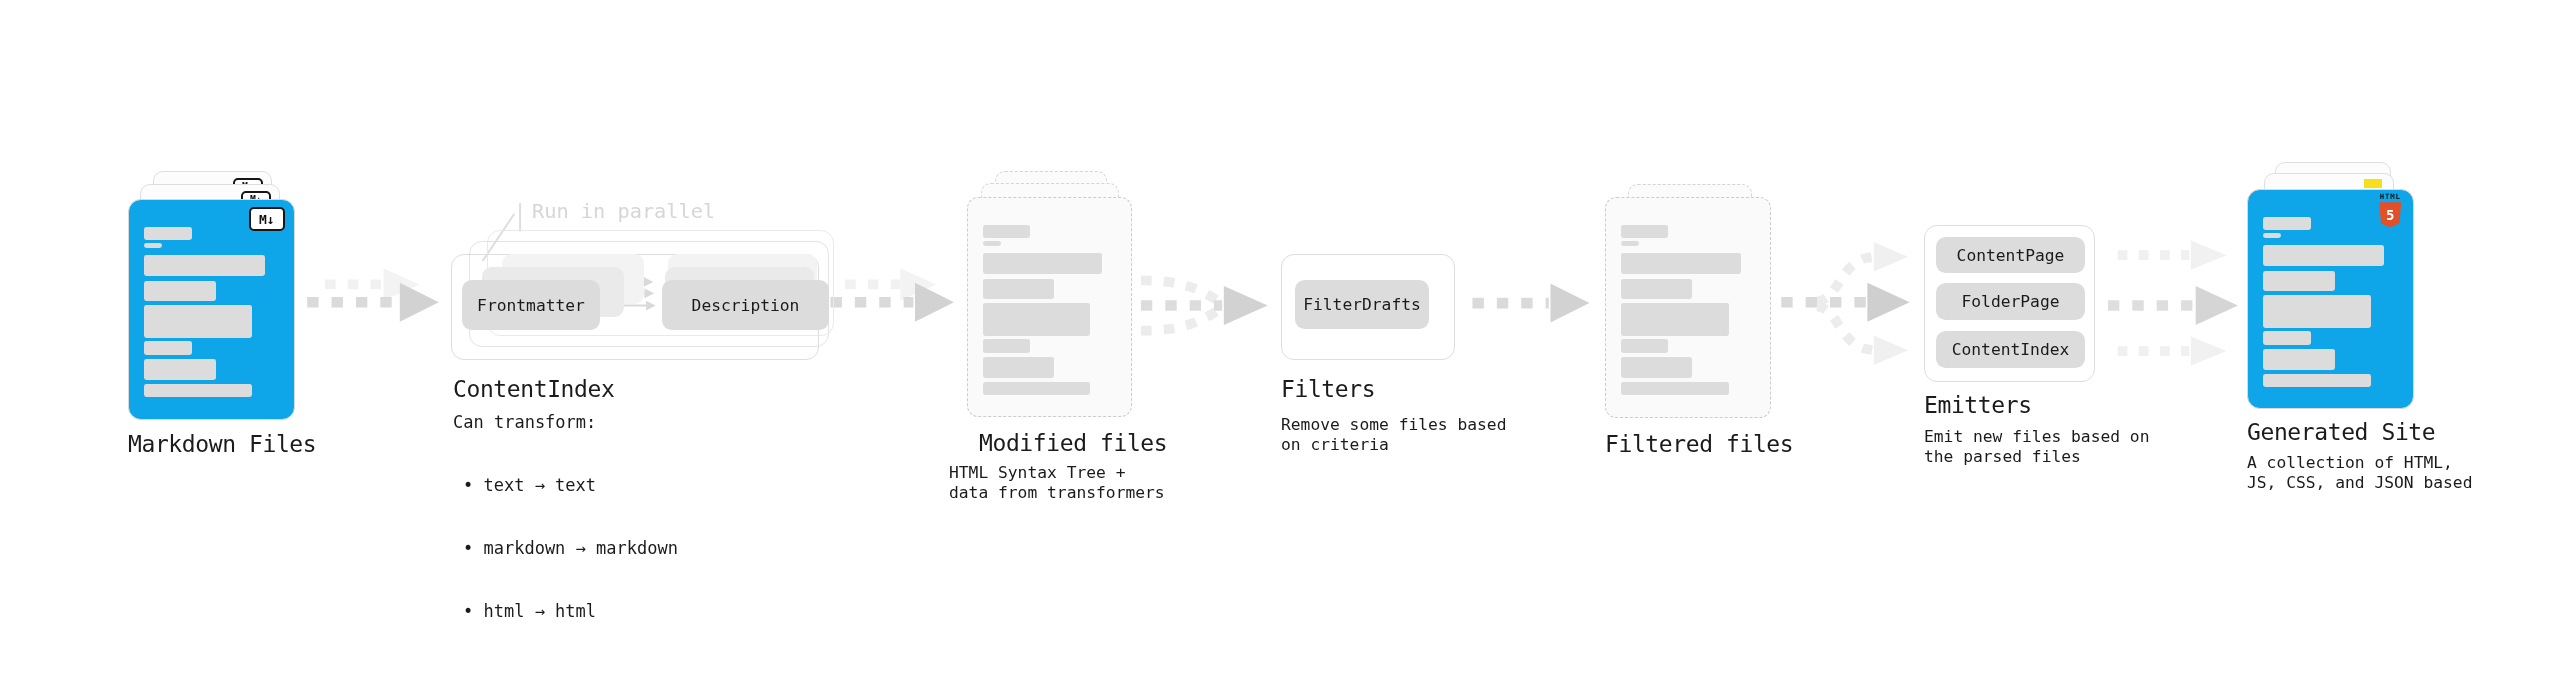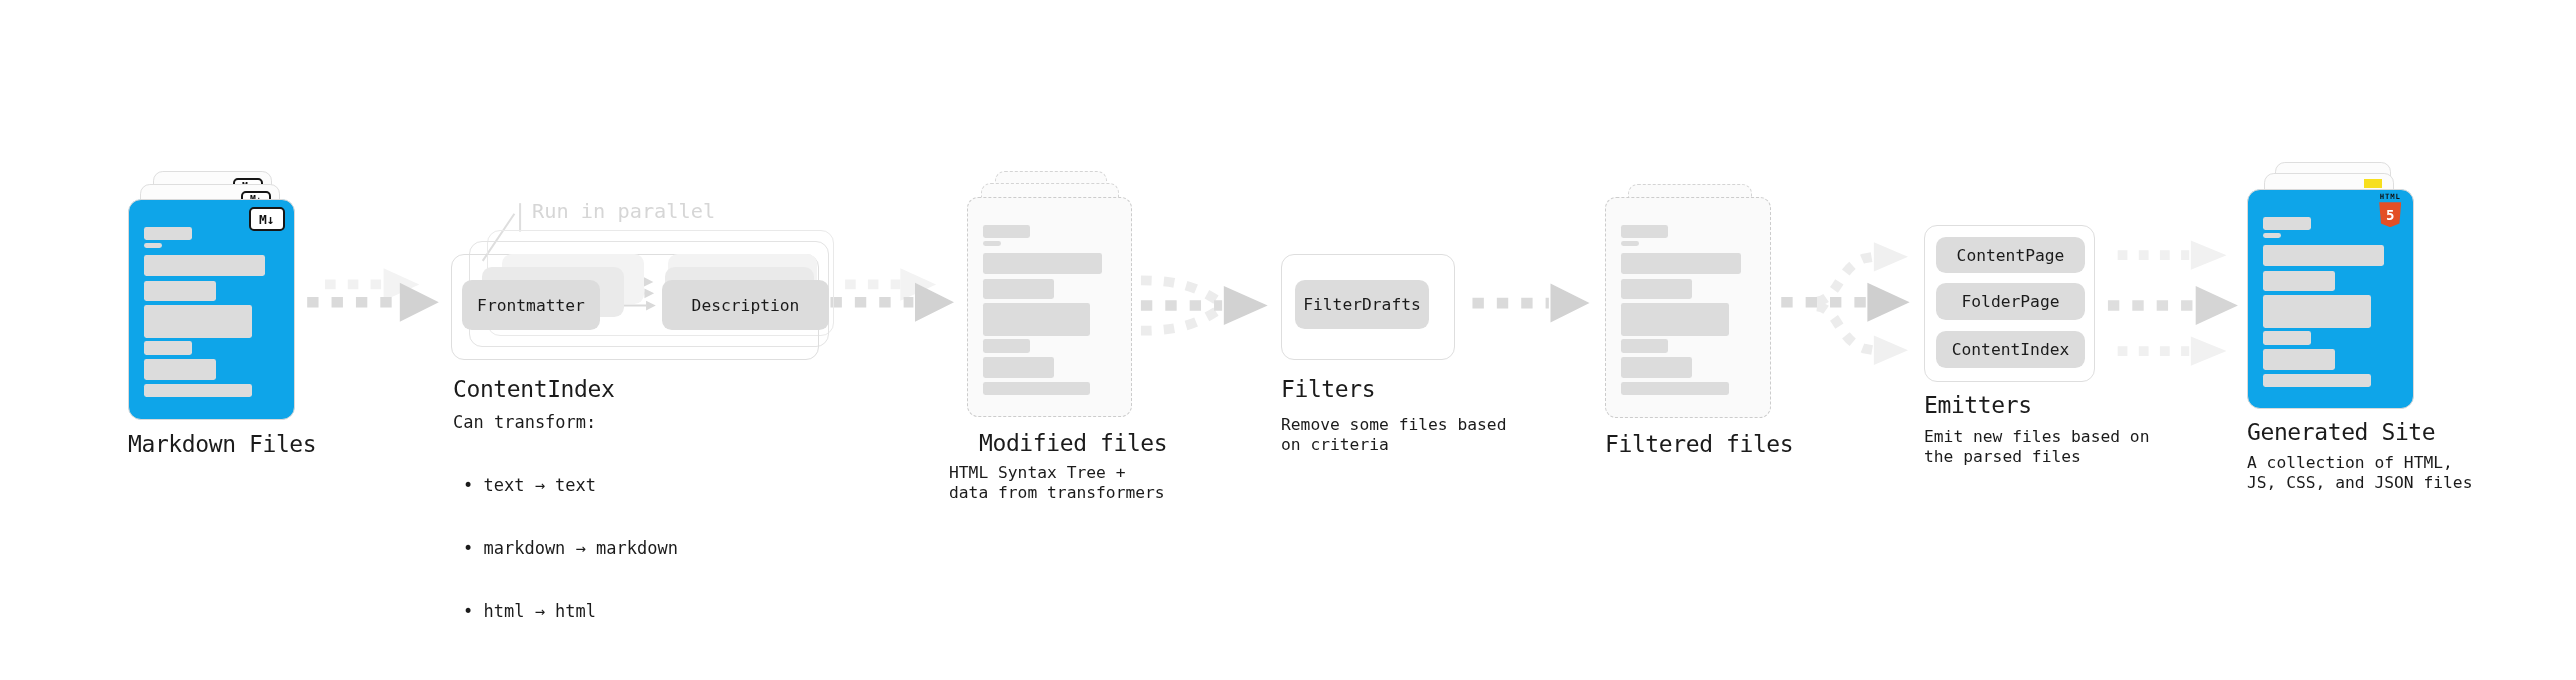--- a/index.html
+++ b/index.html
@@ -265,18 +265,18 @@
         <div class="bar bar-2"></div>
         <div class="bar bar-3"></div>
         <div class="bar bar-4"></div>
         <div class="bar bar-5"></div>
         <div class="bar bar-6"></div>
       </div>
     </div>
     <div class="abs stage-label" style="left:2247px; top:419px;">Generated Site</div>
     <div class="abs stage-desc" style="left:2247px; top:453px;">
       <div>A collection of HTML,</div>
-      <div>JS, CSS, and JSON files</div>
+      <div>JS, CSS, and JSON based</div>
     </div>
   </div>
 
 </div>
 
 
 </body></html>

